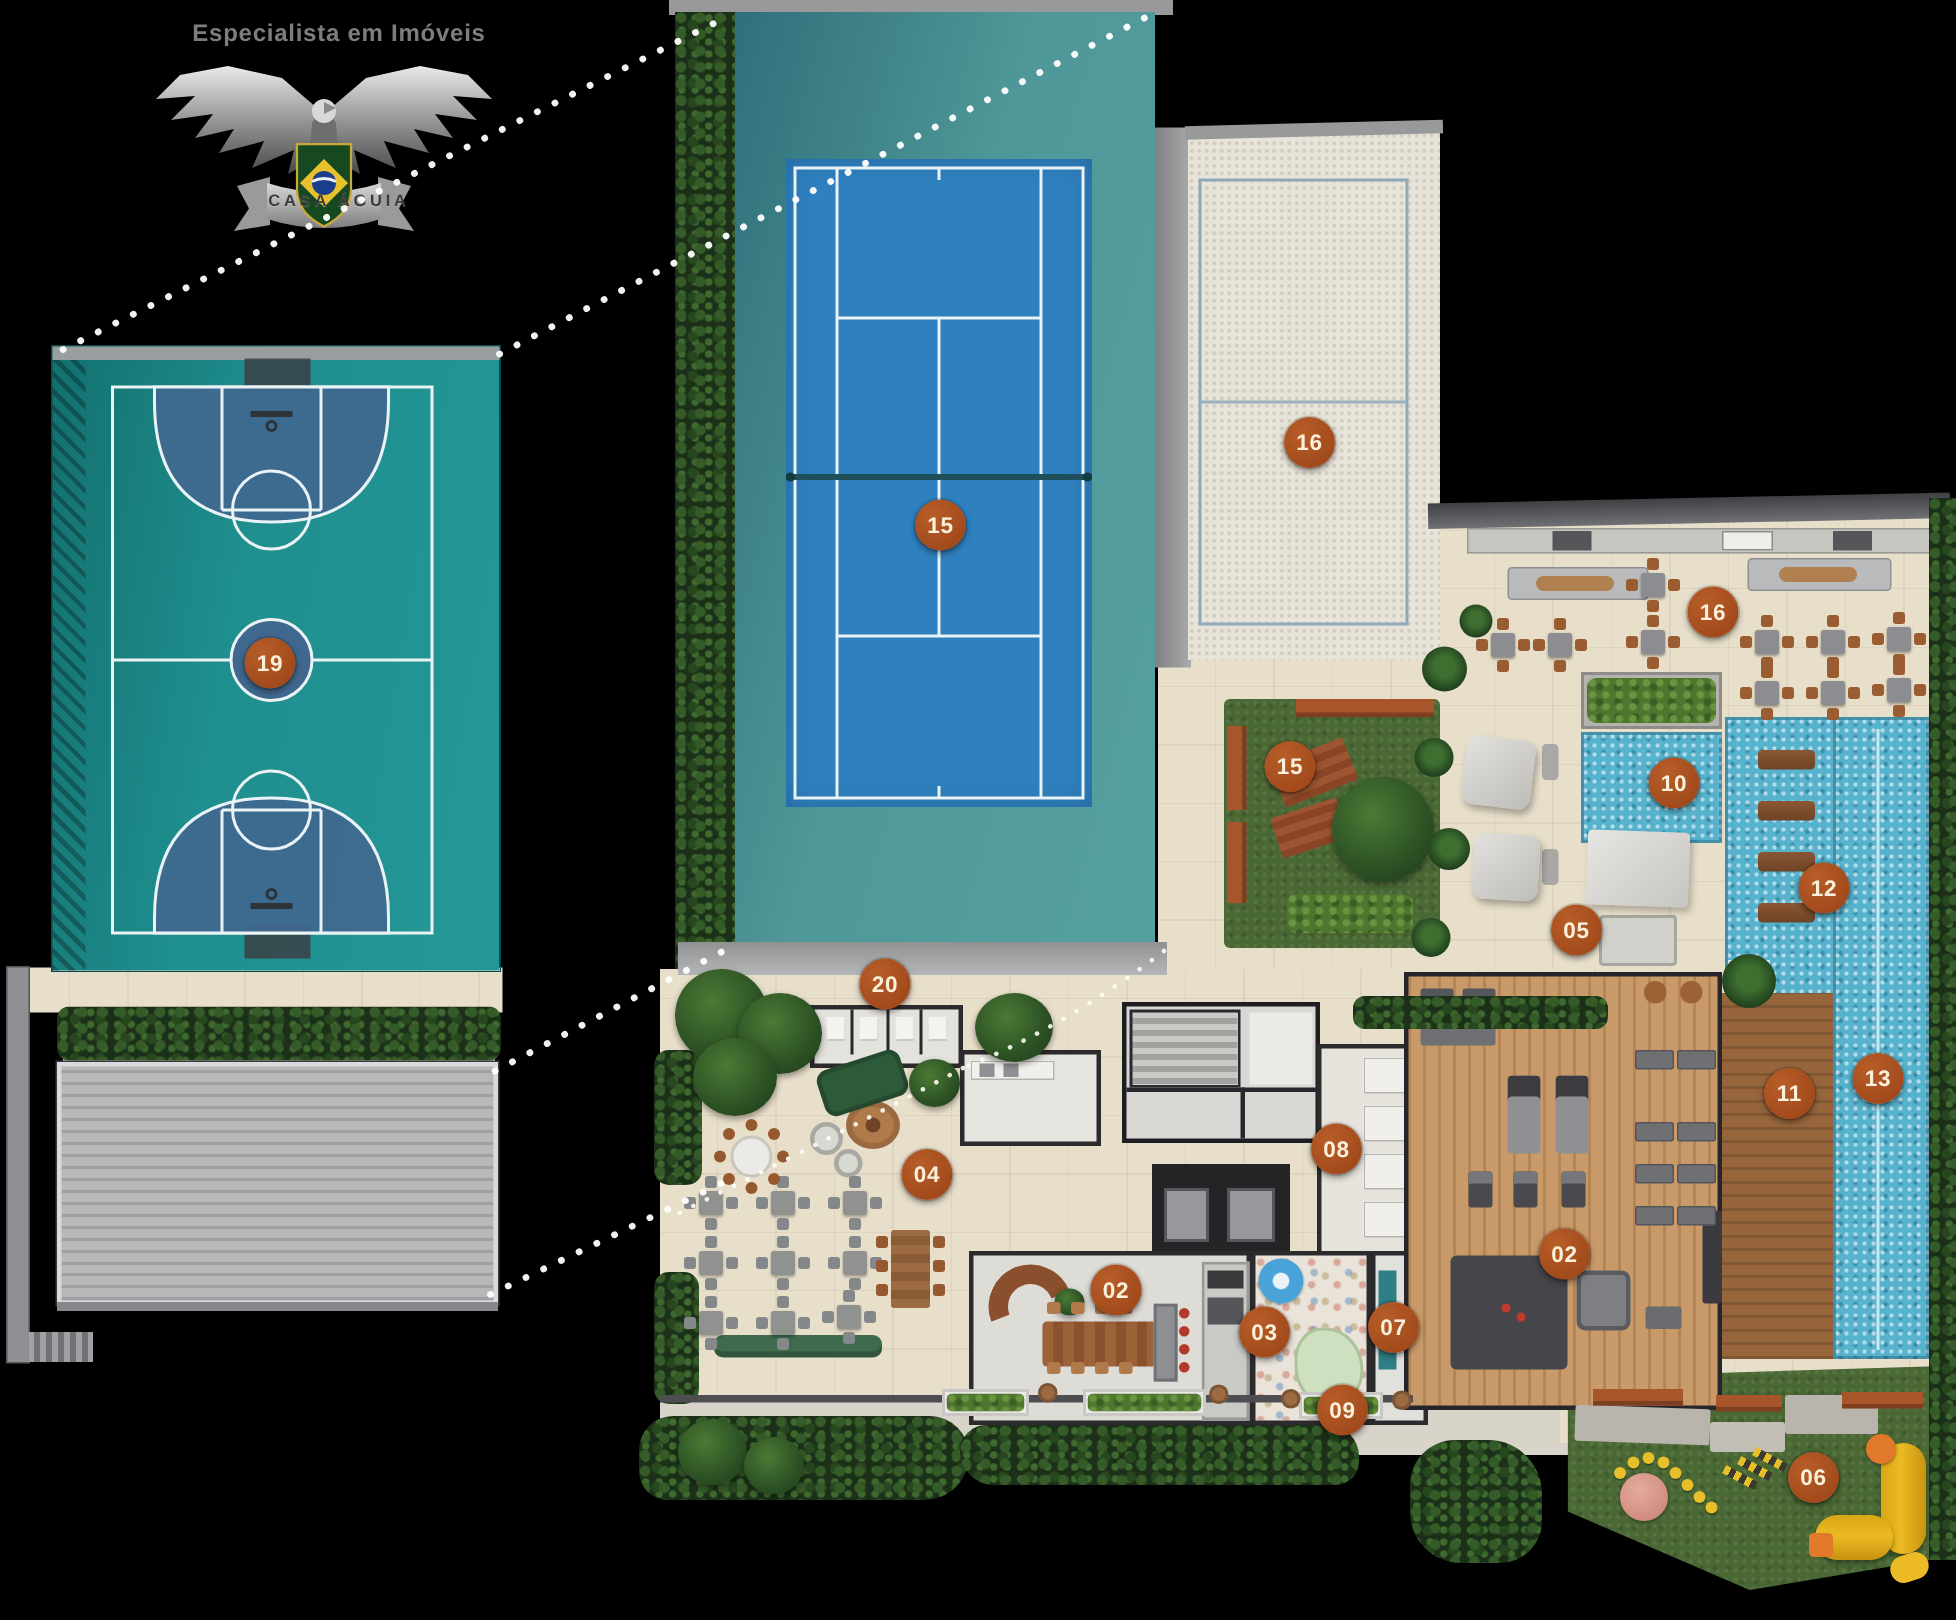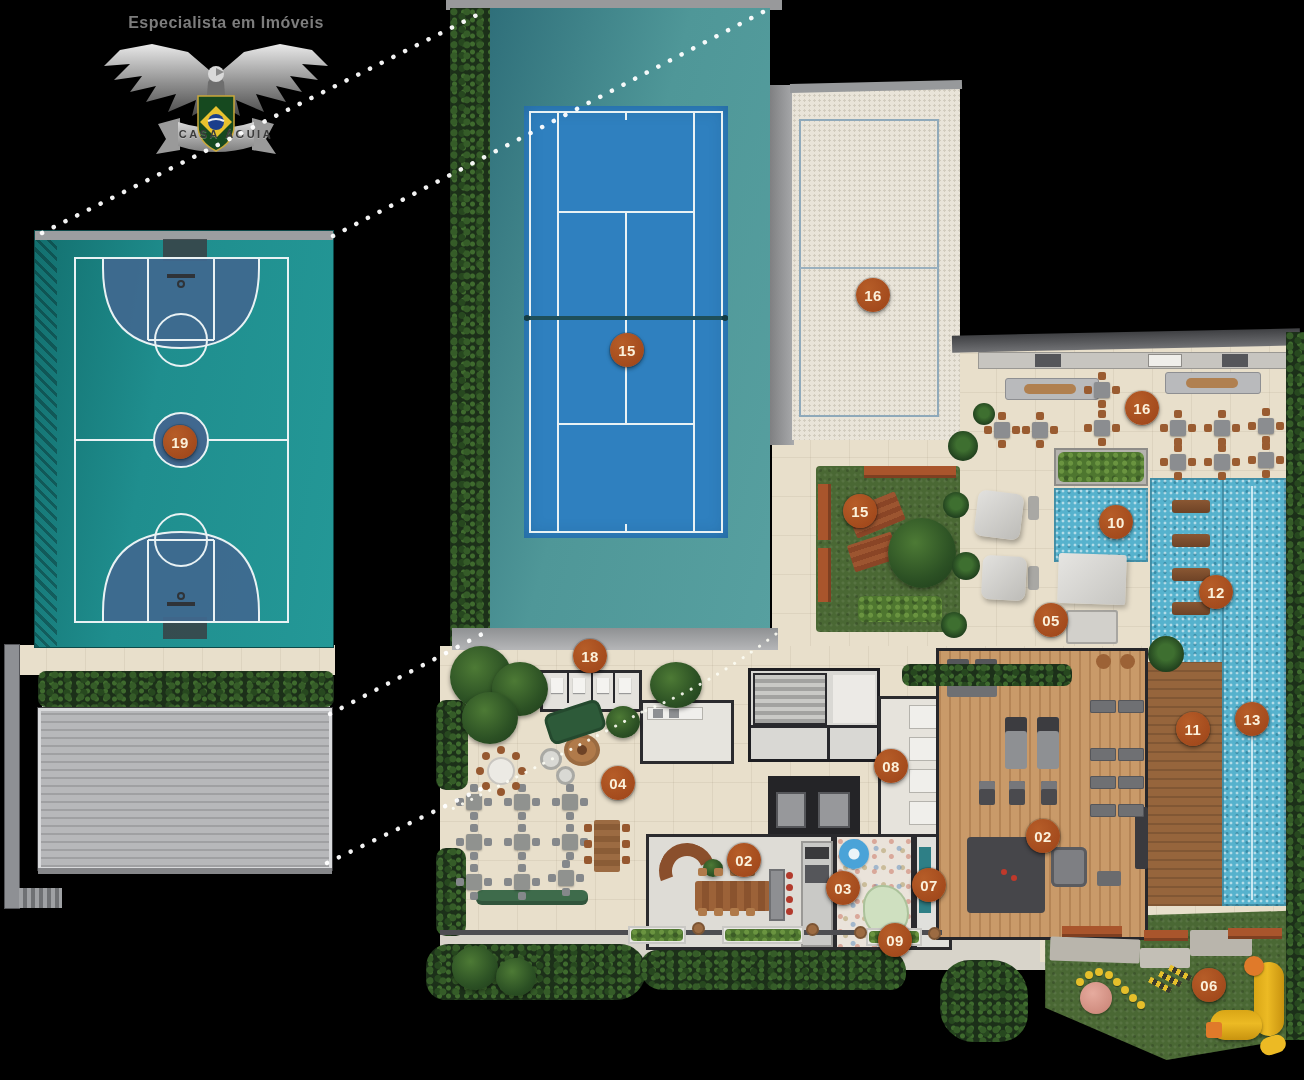--- a/index.html
+++ b/index.html
@@ -344,21 +344,21 @@
       <div class="marker" style="left: 891px; top: 766px; pointer-events: auto;">08</div>
       <div class="marker" style="left: 1051px; top: 620px; pointer-events: auto;">05</div>
       <div class="marker" style="left: 1116px; top: 522px; pointer-events: auto;">10</div>
       <div class="marker" style="left: 1193px; top: 729px; pointer-events: auto;">11</div>
       <div class="marker" style="left: 1216px; top: 592px; pointer-events: auto;">12</div>
       <div class="marker" style="left: 1252px; top: 719px; pointer-events: auto;">13</div>
       <div class="marker" style="left: 1142px; top: 408px; pointer-events: auto;">16</div>
       <div class="marker" style="left: 860px; top: 511px; pointer-events: auto;">15</div>
       <div class="marker" style="left: 873px; top: 295px; pointer-events: auto;">16</div>
       <div class="marker" style="left: 627px; top: 350px; pointer-events: auto;">15</div>
-      <div class="marker" style="left: 590px; top: 656px; pointer-events: auto;">18</div>
+      <div class="marker" style="left: 590px; top: 656px; pointer-events: auto;">20</div>
       <div class="marker" style="left: 180px; top: 442px; pointer-events: auto;">19</div>
     </div>
 <div class="abs" style="left: 982px; top: 410px; width: 40px; height: 40px; z-index: 6;">
       <div class="abs" style="left: 12px; top: 12px; width: 16px; height: 16px; background: rgb(139, 141, 144); border-radius: 2px; box-shadow: rgba(0, 0, 0, 0.35) 0px 1px 2px;"></div>
       <div class="abs" style="left: 16px; top: 2px; width: 8px; height: 8px; background: rgb(154, 92, 49); border-radius: 2px;"></div>
       <div class="abs" style="left: 16px; top: 30px; width: 8px; height: 8px; background: rgb(154, 92, 49); border-radius: 2px;"></div>
       <div class="abs" style="left: 2px; top: 16px; width: 8px; height: 8px; background: rgb(154, 92, 49); border-radius: 2px;"></div>
       <div class="abs" style="left: 30px; top: 16px; width: 8px; height: 8px; background: rgb(154, 92, 49); border-radius: 2px;"></div>
     </div>
     <div class="abs" style="left: 1020px; top: 410px; width: 40px; height: 40px; z-index: 6;">

